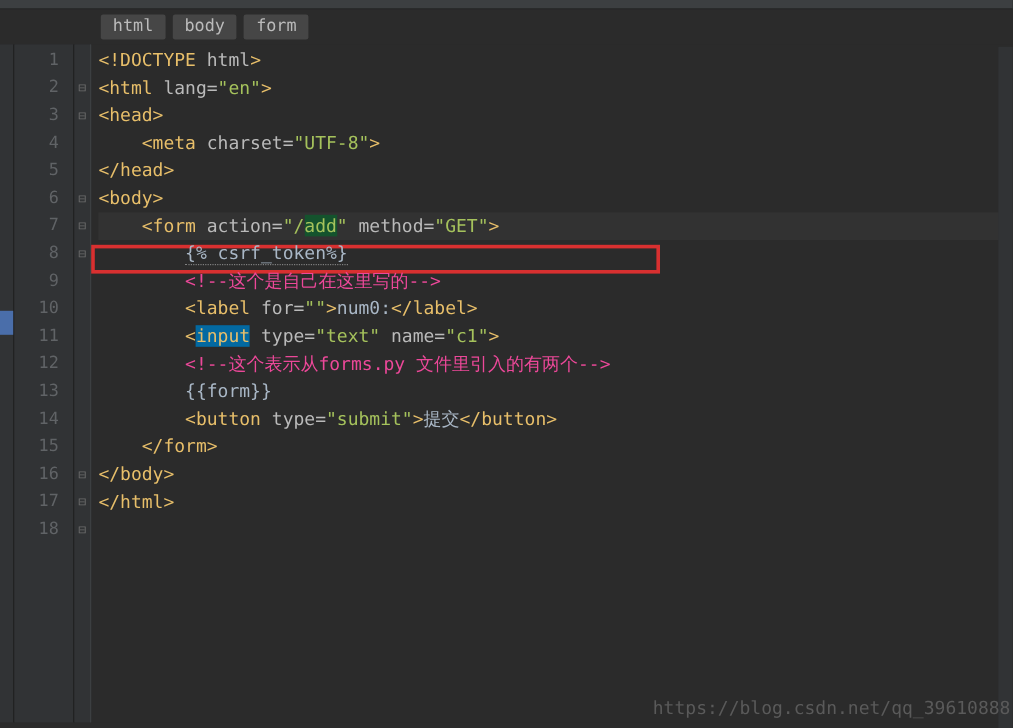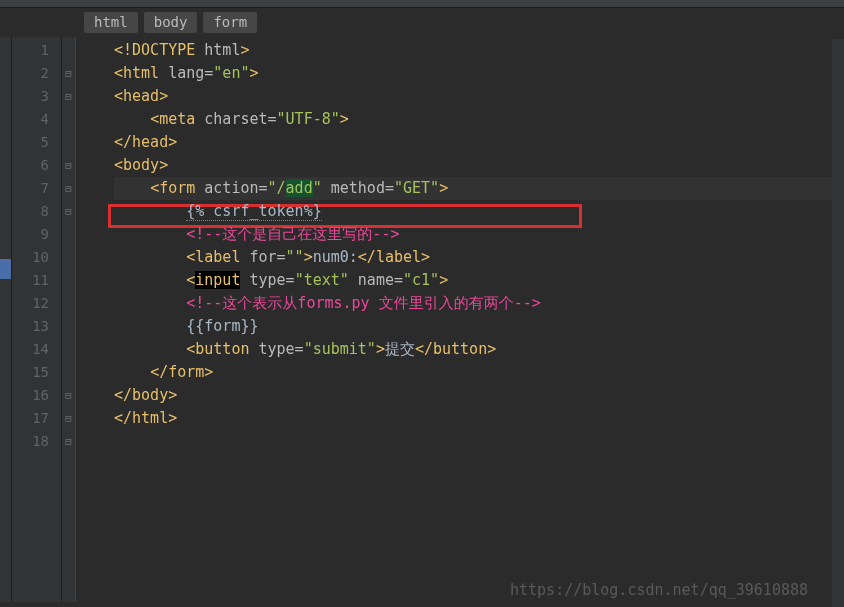--- a/index.html
+++ b/index.html
@@ -75,21 +75,20 @@
     line-height: 23px;
     text-align: center;
     color: #6c6c6c;
     font-size: 11px;
   }
   .code {
     flex: 1;
     padding-top: 2px;
     padding-left: 6px;
     position: relative;
-    margin-left: 32px;
   }
   .code .line {
     height: 23px;
     line-height: 23px;
     white-space: pre;
     position: relative;
   }
   .line.current {
     background: #323232;
   }
@@ -113,21 +112,21 @@
     position: absolute;
     right: 0;
     top: 39px;
     width: 12px;
     bottom: 0;
     background: #313335;
   }
   .watermark {
     position: absolute;
     bottom: 8px;
-    right: 36px;
+    right: 2px;
     color: #5a5a5a;
     font-size: 15px;
     font-family: monospace;
   }
 </style>
 </head>
 <body>
 
 <div class="top-bar"></div>
 
@@ -186,21 +185,21 @@
   <div class="line"><span class="t-tag">&lt;!DOCTYPE </span><span class="t-attr">html</span><span class="t-tag">&gt;</span></div>
       <div class="line"><span class="t-tag">&lt;html </span><span class="t-attr">lang=</span><span class="t-str">"en"</span><span class="t-tag">&gt;</span></div>
       <div class="line"><span class="t-tag">&lt;head&gt;</span></div>
       <div class="line">    <span class="t-tag">&lt;meta </span><span class="t-attr">charset=</span><span class="t-str">"UTF-8"</span><span class="t-tag">&gt;</span></div>
       <div class="line"><span class="t-tag">&lt;/head&gt;</span></div>
       <div class="line"><span class="t-tag">&lt;body&gt;</span></div>
       <div class="line current">    <span class="t-tag">&lt;form </span><span class="t-attr">action=</span><span class="t-str">"/<span class="t-sel">add</span>"</span><span class="t-attr"> method=</span><span class="t-str">"GET"</span><span class="t-tag">&gt;</span></div>
       <div class="line">        <span class="t-text underlined">{% csrf_token%}</span></div>
       <div class="line">        <span class="t-cmt">&lt;!--这个是自己在这里写的--&gt;</span></div>
       <div class="line">        <span class="t-tag">&lt;label </span><span class="t-attr">for=</span><span class="t-str">""</span><span class="t-tag">&gt;</span><span class="t-text">num0:</span><span class="t-tag">&lt;/label&gt;</span></div>
-      <div class="line">        <span class="t-tag">&lt;<span style="background:#000000">input</span> </span><span class="t-attr">type=</span><span class="t-str">"text"</span><span class="t-attr"> name=</span><span class="t-str">"c1"</span><span class="t-tag">&gt;</span></div>
+      <div class="line">        <span class="t-tag">&lt;<span style="background:#0369a1">input</span> </span><span class="t-attr">type=</span><span class="t-str">"text"</span><span class="t-attr"> name=</span><span class="t-str">"c1"</span><span class="t-tag">&gt;</span></div>
       <div class="line">        <span class="t-cmt">&lt;!--这个表示从forms.py 文件里引入的有两个--&gt;</span></div>
       <div class="line">        <span class="t-text">{{form}}</span></div>
       <div class="line">        <span class="t-tag">&lt;button </span><span class="t-attr">type=</span><span class="t-str">"submit"</span><span class="t-tag">&gt;</span><span class="t-text">提交</span><span class="t-tag">&lt;/button&gt;</span></div>
       <div class="line">    <span class="t-tag">&lt;/form&gt;</span></div>
       <div class="line"><span class="t-tag">&lt;/body&gt;</span></div>
       <div class="line"><span class="t-tag">&lt;/html&gt;</span></div>
     </div>
 </div>
 
 <div class="rm"></div>

